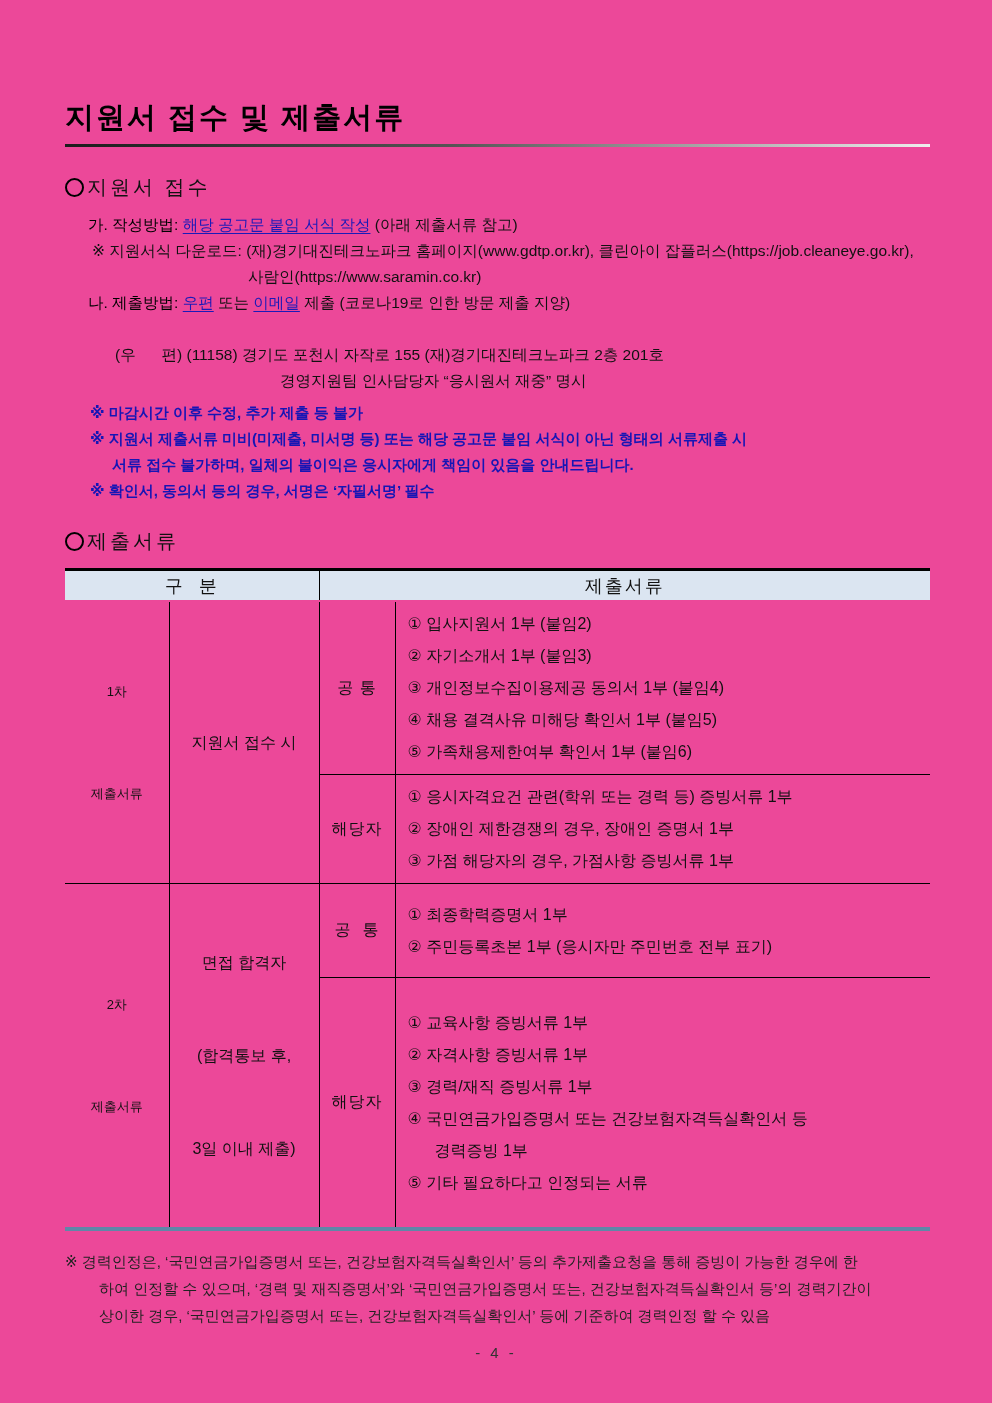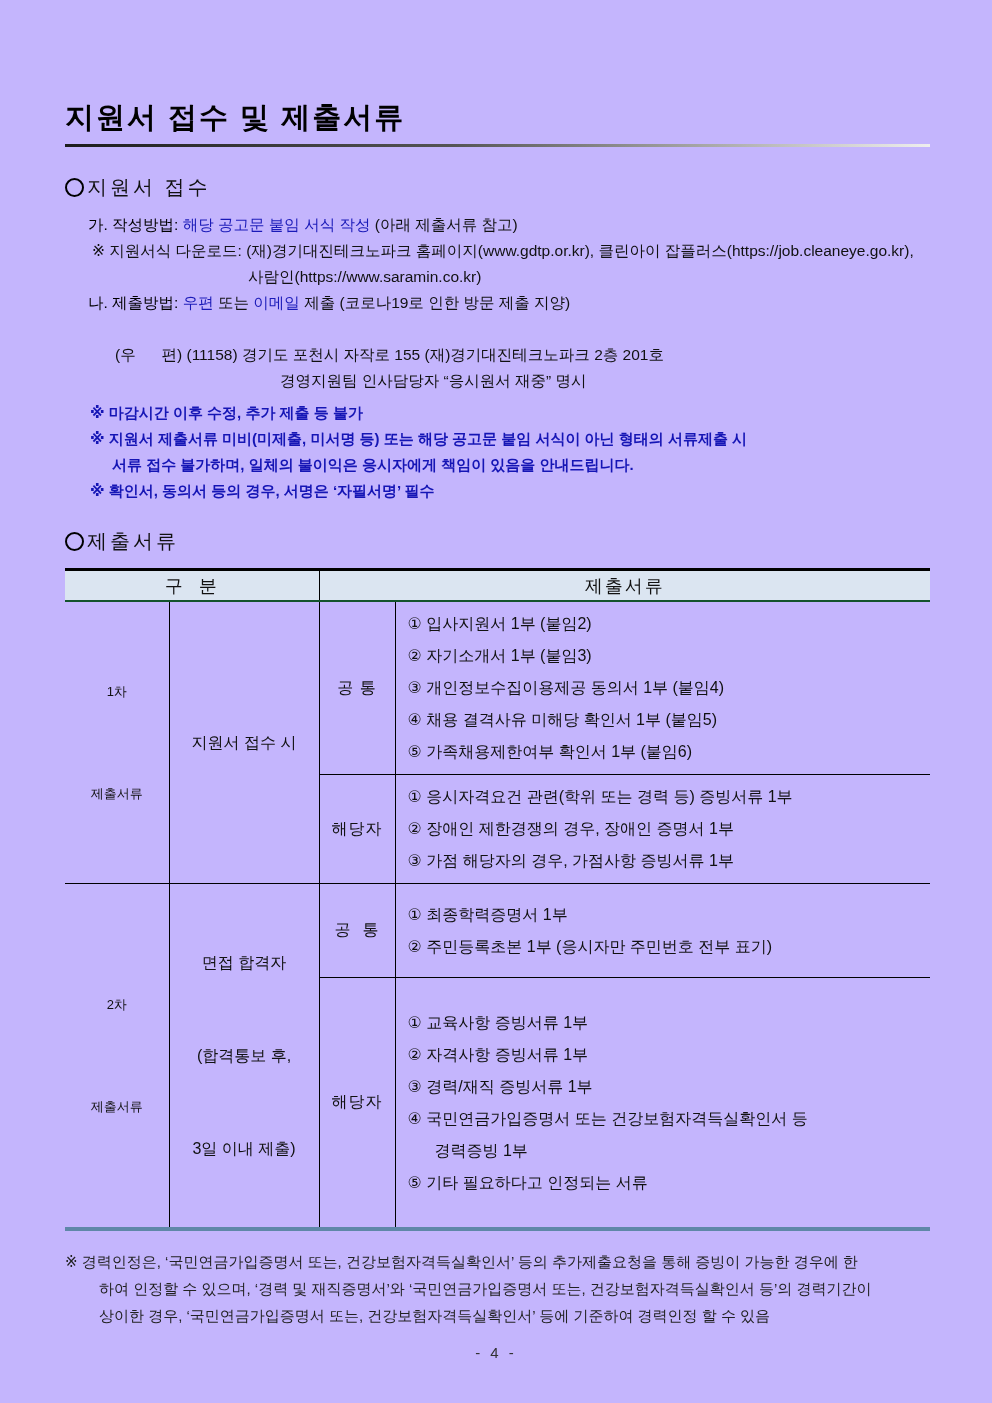--- a/index.html
+++ b/index.html
@@ -1,19 +1,19 @@
 <!DOCTYPE html>
 <html><head>
 <meta charset="utf-8">
 <style>
   html,body{margin:0;padding:0;background:#fff;}
   .page{
     position:relative;
     width:992px;height:1403px;
-    background:#c4b5fd;
+    background:#ec4899;
     box-sizing:border-box;
     padding:100px 62px 0 65px;
     font-family:"Liberation Sans","DejaVu Sans",sans-serif;
     color:#111;
     overflow:hidden;
   }
   
   .doc-title{
     font-size:29px;font-weight:800;color:#000;letter-spacing:2px;line-height:1.2;
   }
@@ -29,35 +29,35 @@
   .sec-head .sec-label{font-size:20px;color:#111;letter-spacing:3px;}
   
   .body-lines{margin-top:11px;font-size:15.5px;line-height:26px;}
   .ln{white-space:pre;}
   .ind1{padding-left:23px;}   
   .ind2{padding-left:27px;}   
   .ind3{padding-left:183px;}  
   .ind4{padding-left:50px;margin-top:26px;}   
   .ind5{padding-left:215px;}  
   .bold{font-weight:normal;color:#000;}
-  .link{color:#1a1ab8;text-underline-offset:3px;}
+  .link{color:#1a1ab8;text-decoration:underline;text-underline-offset:3px;}
   .blue-notes{margin-top:6px;font-size:15px;line-height:26px;color:#1515b5;font-weight:bold;}
   .blue-notes .ind2b{padding-left:25px;}
   .blue-notes .ind2c{padding-left:47px;}
   
   .doc-table{
     width:100%;border-collapse:collapse;margin-top:13px;
     border-top:3px solid #000;
     border-bottom:4px solid #5f87a8;
     table-layout:fixed;
   }
   .doc-table th,.doc-table td{border:1px solid #000;box-sizing:border-box;}
   .doc-table th{
     background:#dbe5f1;height:32px;font-weight:normal;font-size:18px;
-    letter-spacing:2px;color:#111;border-bottom:2px solid #14532d;white-space:pre;
+    letter-spacing:2px;color:#111;border-bottom:2px solid #ec4899;white-space:pre;
   }
   .no-l{border-left:none!important;}
   .no-r{border-right:none!important;}
   td.stage{text-align:center;font-size:13px;line-height:34px;color:#111;white-space:pre;}
   td.when{text-align:center;font-size:16px;line-height:31px;color:#111;white-space:pre;margin-left:28px;}
   td.who{text-align:center;font-size:16px;letter-spacing:1px;color:#111;white-space:pre;}
   td.items{font-size:16px;color:#111;padding:6px 8px 6px 12px;}
   td.items .it{line-height:32px;white-space:pre;}
   td.items .it.cont{padding-left:27px;}
   tr.r1{height:164px;} tr.r2{height:95px;} tr.r3{height:70px;} tr.r4{height:183px;}

